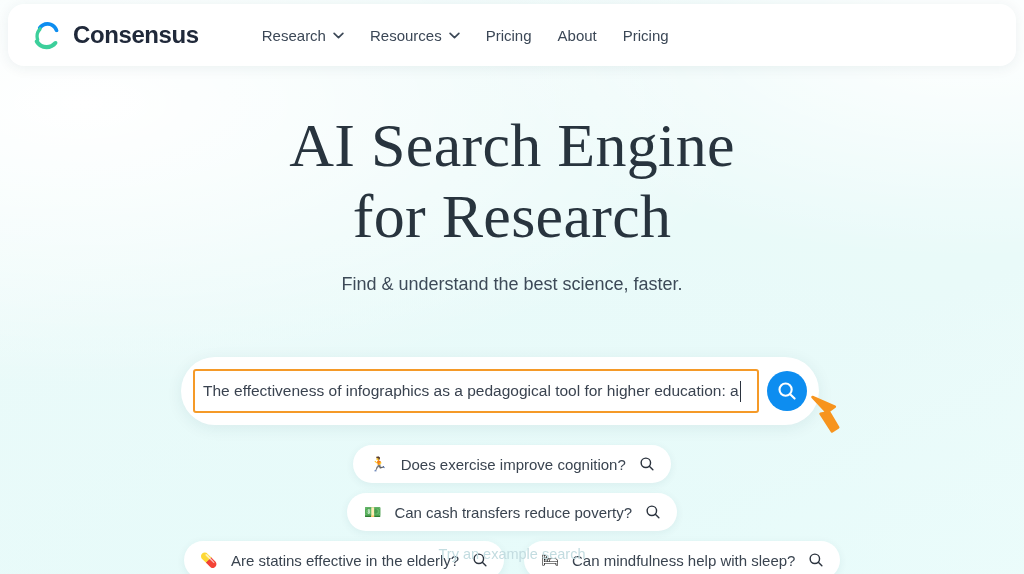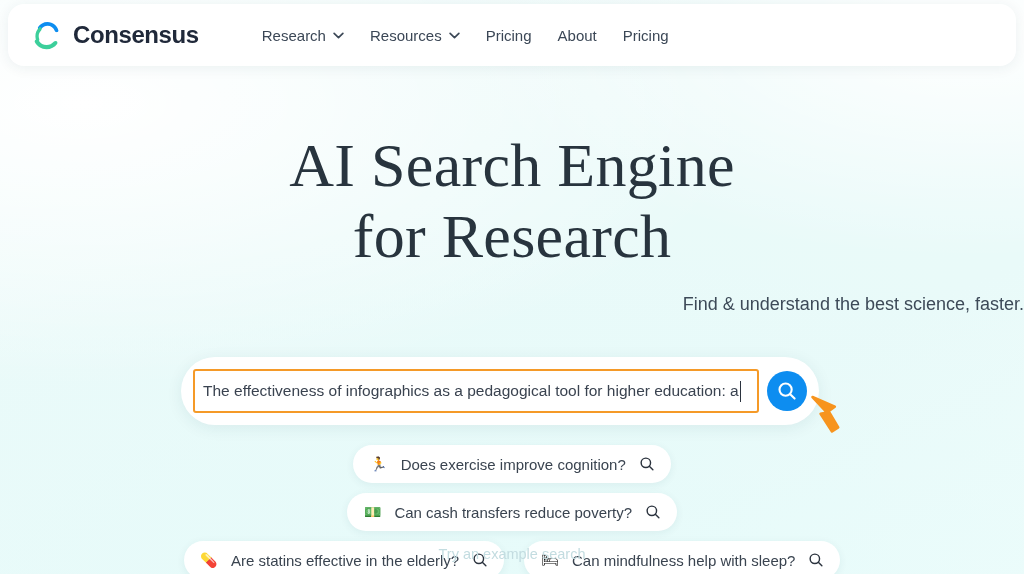--- a/index.html
+++ b/index.html
@@ -122,27 +122,26 @@
     top: 78px; left: 0; right: 0;
     text-align: center;
   }
   .hero-title {
     font-family: "Liberation Serif", "DejaVu Serif", serif;
     font-size: 62px;
     line-height: 71px;
     font-weight: 400;
     color: #28343e;
     letter-spacing: 0.3px;
-    margin-top: 52px;
+    margin-top: 32px;
   }
   .hero-sub {
     margin-top: 22px;
     font-size: 18px;
     color: #3d4a58;
-    text-align: right;
   }
 
   
   .search-shell {
     position: absolute;
     top: 357px;
     left: 181px;
     width: 638px;
     height: 68px;
     background: #ffffff;

